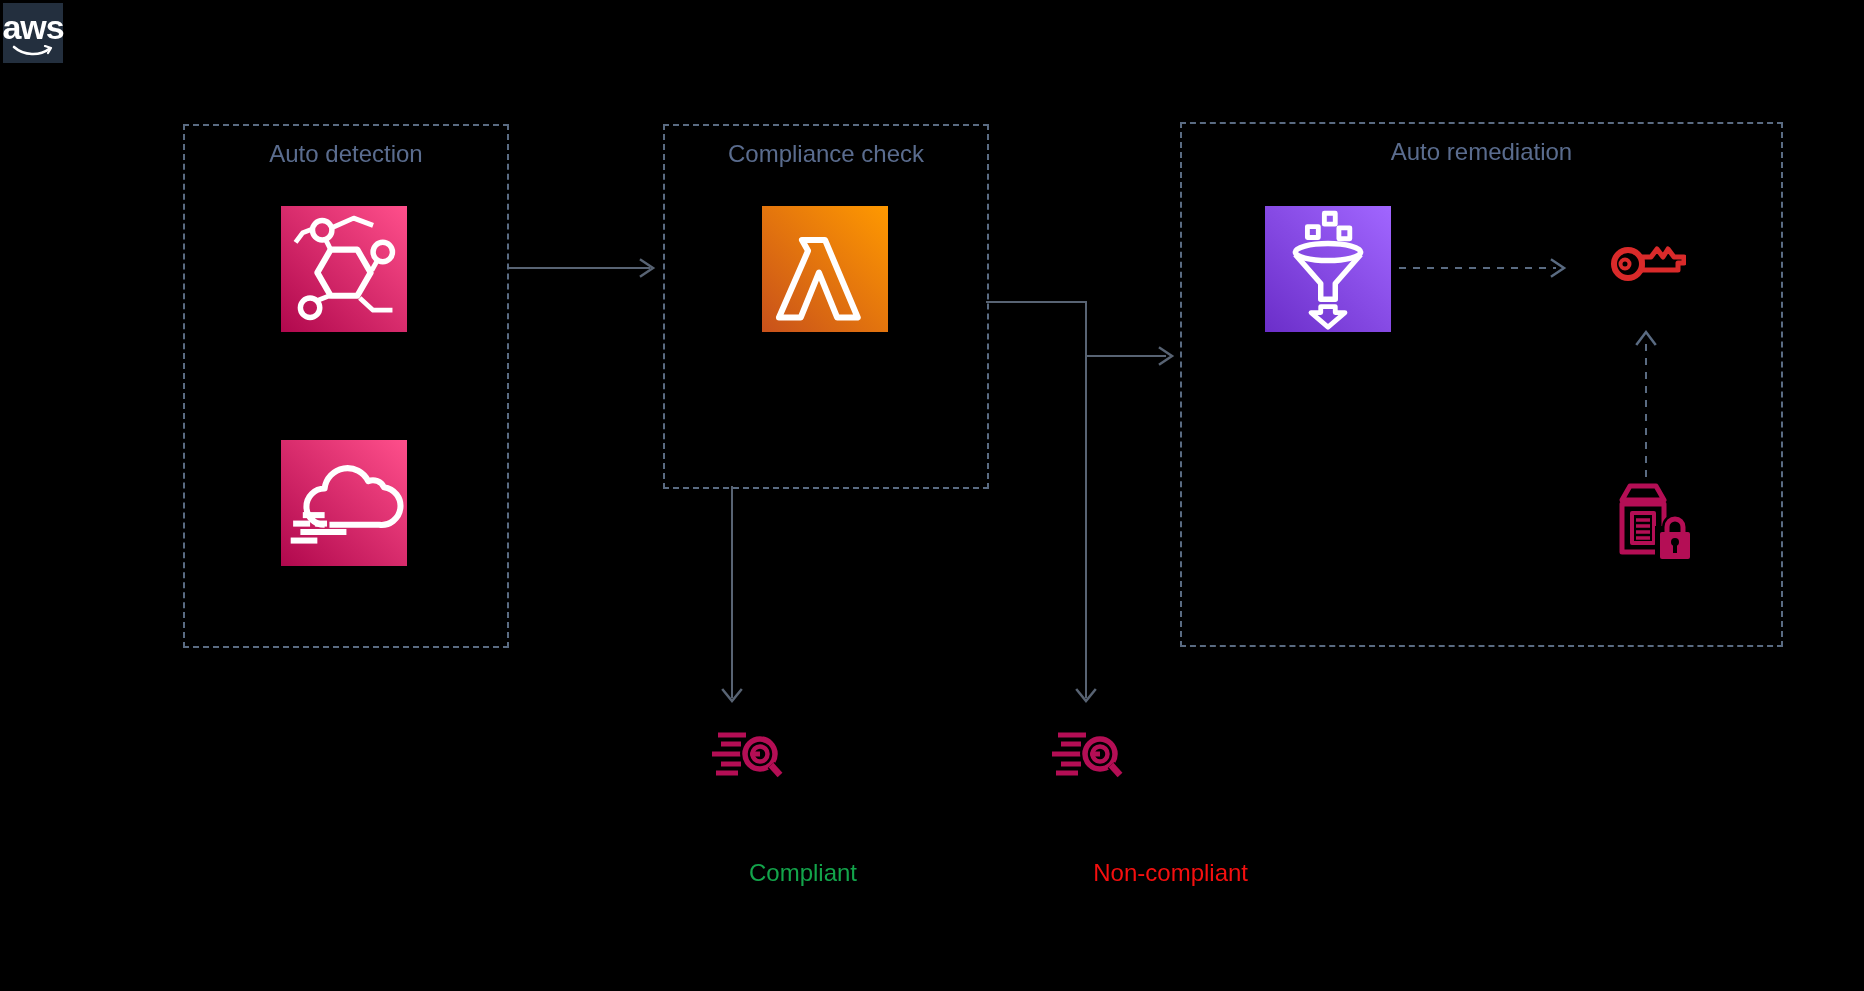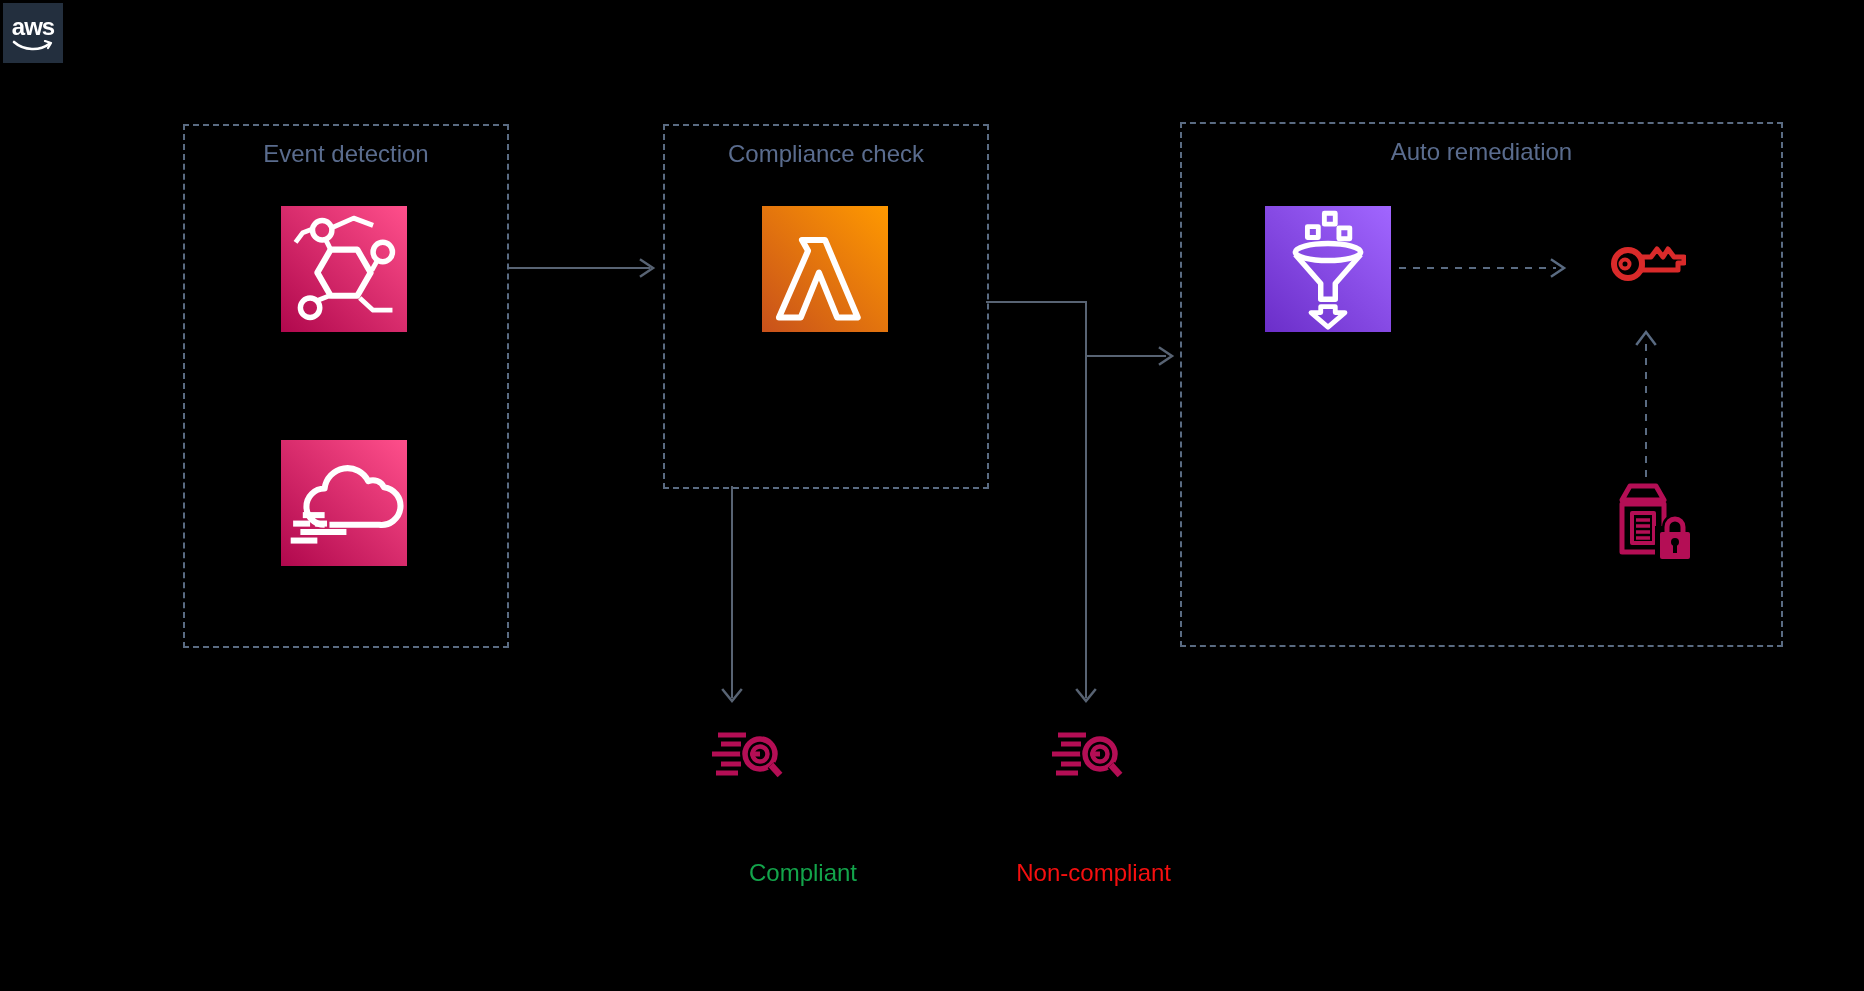--- a/index.html
+++ b/index.html
@@ -11,21 +11,21 @@
     overflow:hidden;
   }
   
   .aws-logo{
     position:absolute;left:3px;top:3px;width:60px;height:60px;
     background:var(--logo-bg,#232F3E);
     display:flex;flex-direction:column;align-items:center;justify-content:center;
   }
   .aws-logo .aws-text{
     color:var(--logo-fg,#fff);
-    font-size:24px;font-weight:bold;letter-spacing:-1px;line-height:1;
+    font-size:34px;font-weight:bold;letter-spacing:-1px;line-height:1;
     margin-top:2px;
   }
   .aws-smile{display:block;margin-top:1px;}
   
   .group{position:absolute;border:2px dashed var(--dash);}
   #g-event{left:183px;top:124px;width:322px;height:520px;}
   #g-compliance{left:663px;top:124px;width:322px;height:361px;}
   #g-remediation{left:1180px;top:122px;width:599px;height:521px;}
   .group-title{
     padding-top:14px;text-align:center;
@@ -50,21 +50,21 @@
   #i-logs-noncompliant{left:1048px;top:728px;width:78px;height:60px;}
   .outline-icon svg{width:100%;height:100%;display:block;}
   .r{stroke:var(--red-key);fill:none;stroke-linejoin:round;}
   .c{stroke:var(--crimson);fill:none;stroke-linejoin:round;}
   .cf{fill:var(--crimson);stroke:none;}
   .halo{stroke:#000;fill:none;}
   .kfill{fill:#000;stroke:none;}
   
   .status-label{position:absolute;width:220px;text-align:right;font-size:24px;font-weight:500;}
   #lbl-compliant{left:637px;top:859px;color:var(--green);}
-  #lbl-noncompliant{left:951px;top:859px;color:var(--red-label);}
+  #lbl-noncompliant{left:1028px;top:859px;color:var(--red-label);}
   
   .connectors{position:absolute;left:0;top:0;}
   .ln{stroke:var(--line);stroke-width:2;fill:none;}
   .lnd{stroke:var(--dash);stroke-width:2;fill:none;stroke-dasharray:7 7;}
   .ah{stroke:var(--line);stroke-width:2.5;fill:none;stroke-linecap:square;}
   .ahd{stroke:var(--dash);stroke-width:2.5;fill:none;stroke-linecap:square;}
 </style>
 </head>
 <body>
 
@@ -93,21 +93,21 @@
     <polyline class="ah" points="723,690 732,701 741,690"></polyline>
 
     <line class="lnd" x1="1399" y1="268" x2="1556" y2="268"></line>
     <polyline class="ahd" points="1552,260 1564,268 1552,276"></polyline>
 
     <line class="lnd" x1="1646" y1="477" x2="1646" y2="340"></line>
     <polyline class="ahd" points="1637,344 1646,332 1655,344"></polyline>
   </svg>
 
   <div class="group" id="g-event">
-    <div class="group-title">Event detection</div>
+    <div class="group-title">Auto detection</div>
   </div>
   <div class="group" id="g-remediation">
     <div class="group-title">Auto remediation</div>
   </div>
   <div class="group" id="g-compliance">
     <div class="group-title">Compliance check</div>
   </div>
 
   <div class="tile tile-pink" id="t-eventbridge">
     <svg viewBox="0 0 104 104">

